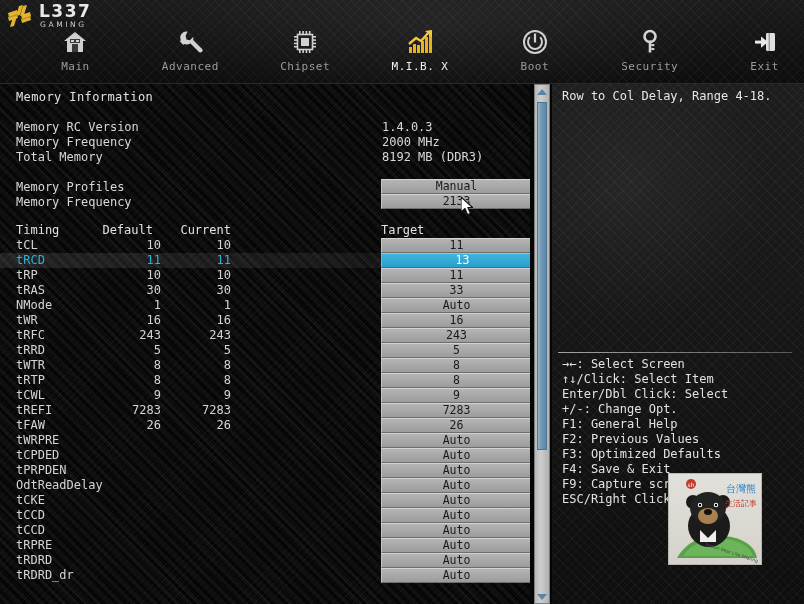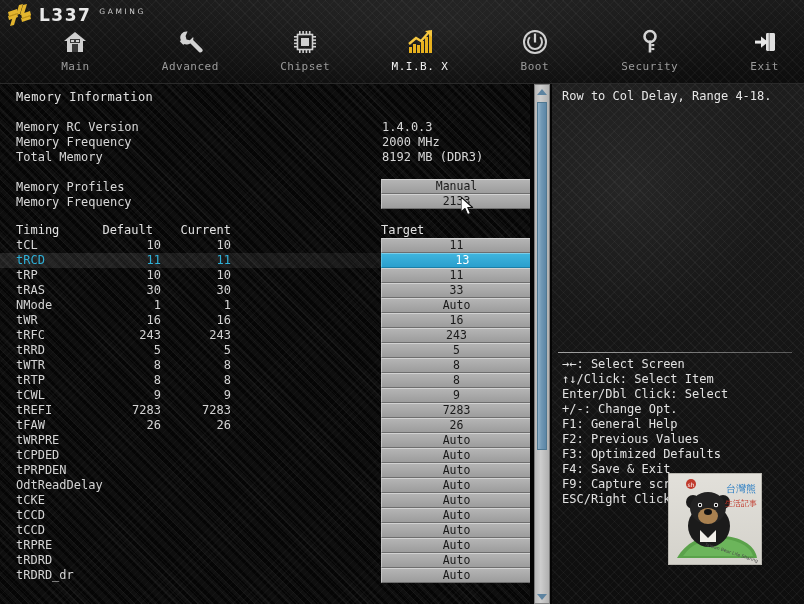--- a/index.html
+++ b/index.html
@@ -42,30 +42,30 @@
       linear-gradient(#1b1b1b, #0d0d0d);
     border-bottom: 1px solid #2a2a2a;
   }
 
   #logo {
     position: absolute;
     left: 7px; top: 3px;
     display: flex; align-items: center; gap: 6px;
   }
   #logo-mark { width: 26px; height: 24px; display:block; }
-  #logo-text { display: flex; flex-direction: row; line-height: 1; }
+  #logo-text { display: flex; flex-direction: column; line-height: 1; }
   #logo-main {
     font-family: "DejaVu Sans", sans-serif;
     font-weight: bold; font-size: 17px; letter-spacing: 1.5px;
     color: #e8e8e8;
   }
   #logo-sub {
     font-family: "DejaVu Sans", sans-serif;
     font-size: 7.5px; letter-spacing: 2.6px; color: #cfcfcf;
-    margin-top: 1px; margin-left: 8px;
+    margin-top: 1px; margin-left: 1px;
   }
 
   #tabs {
     position: absolute;
     left: 18px; top: 26px;
     width: 804px; height: 58px;
     display: flex;
   }
   .tab {
     flex: 1 1 0;

